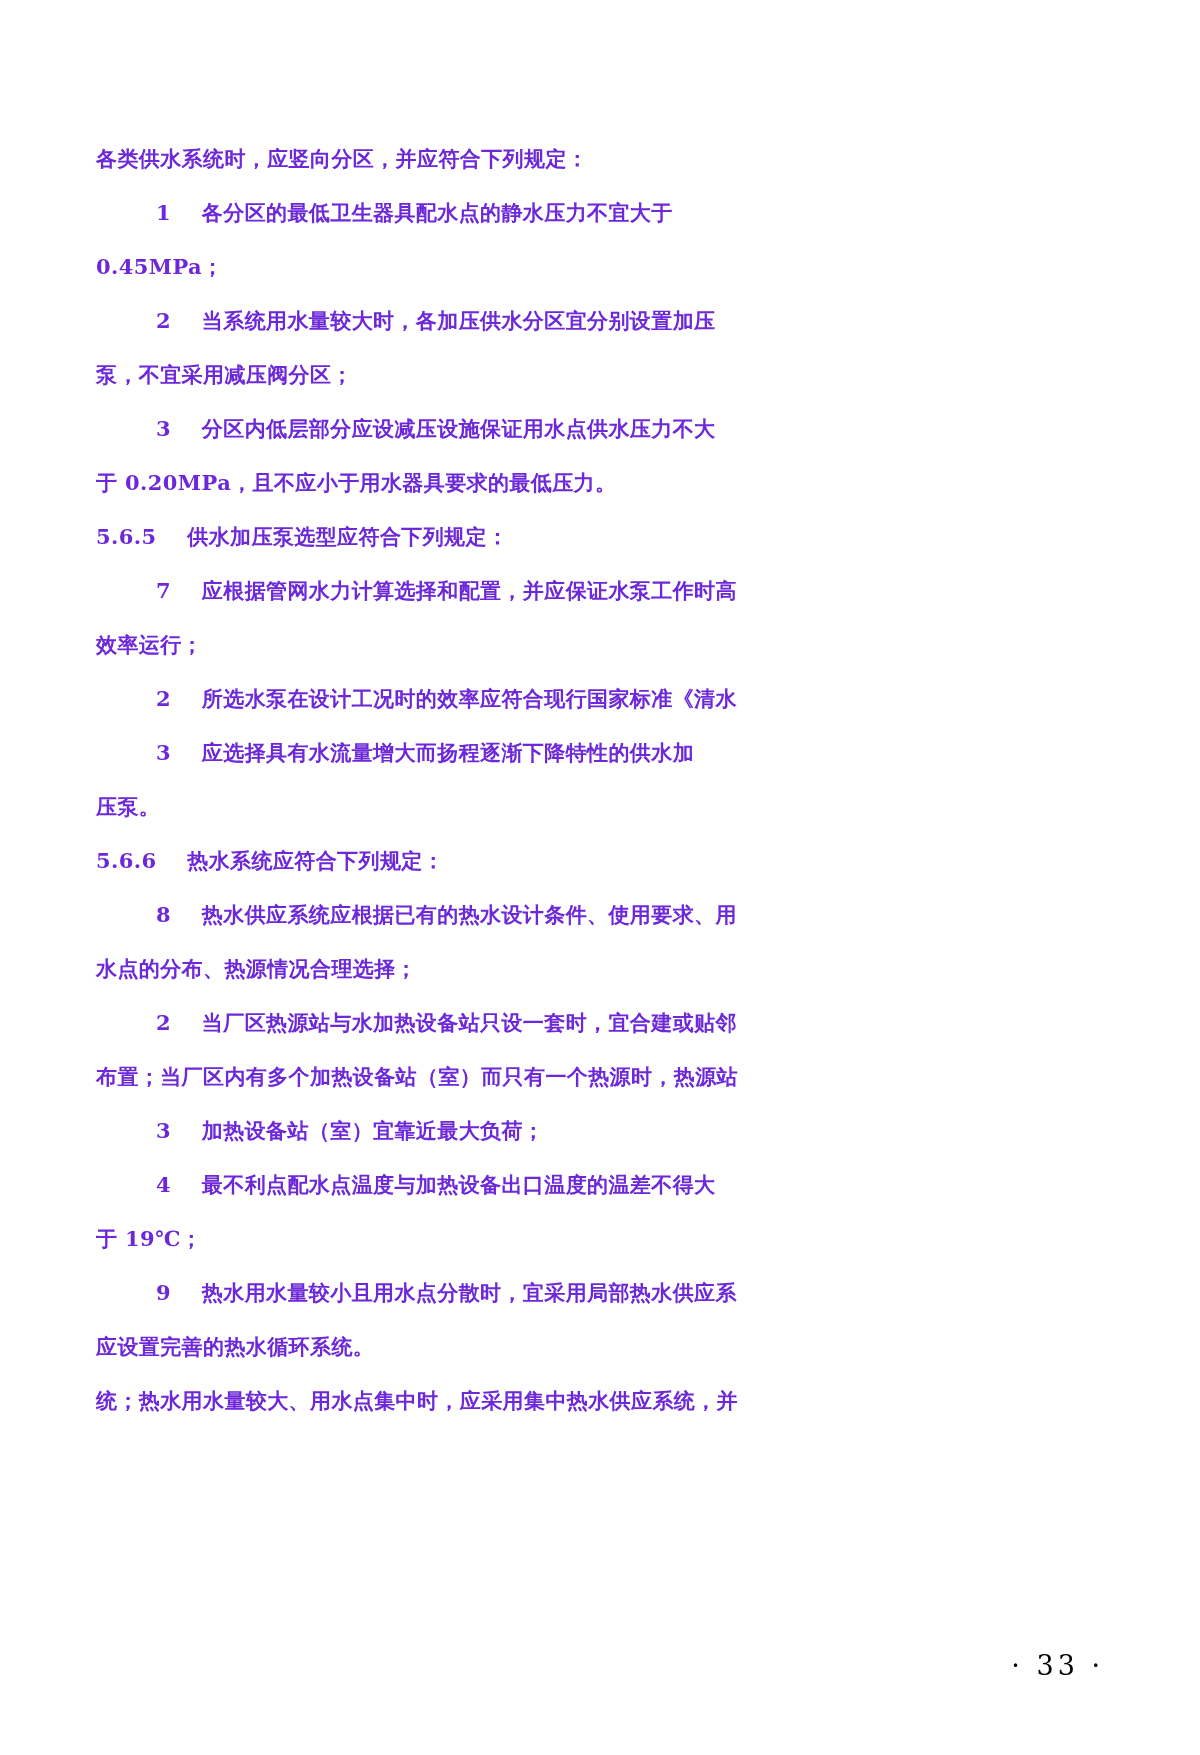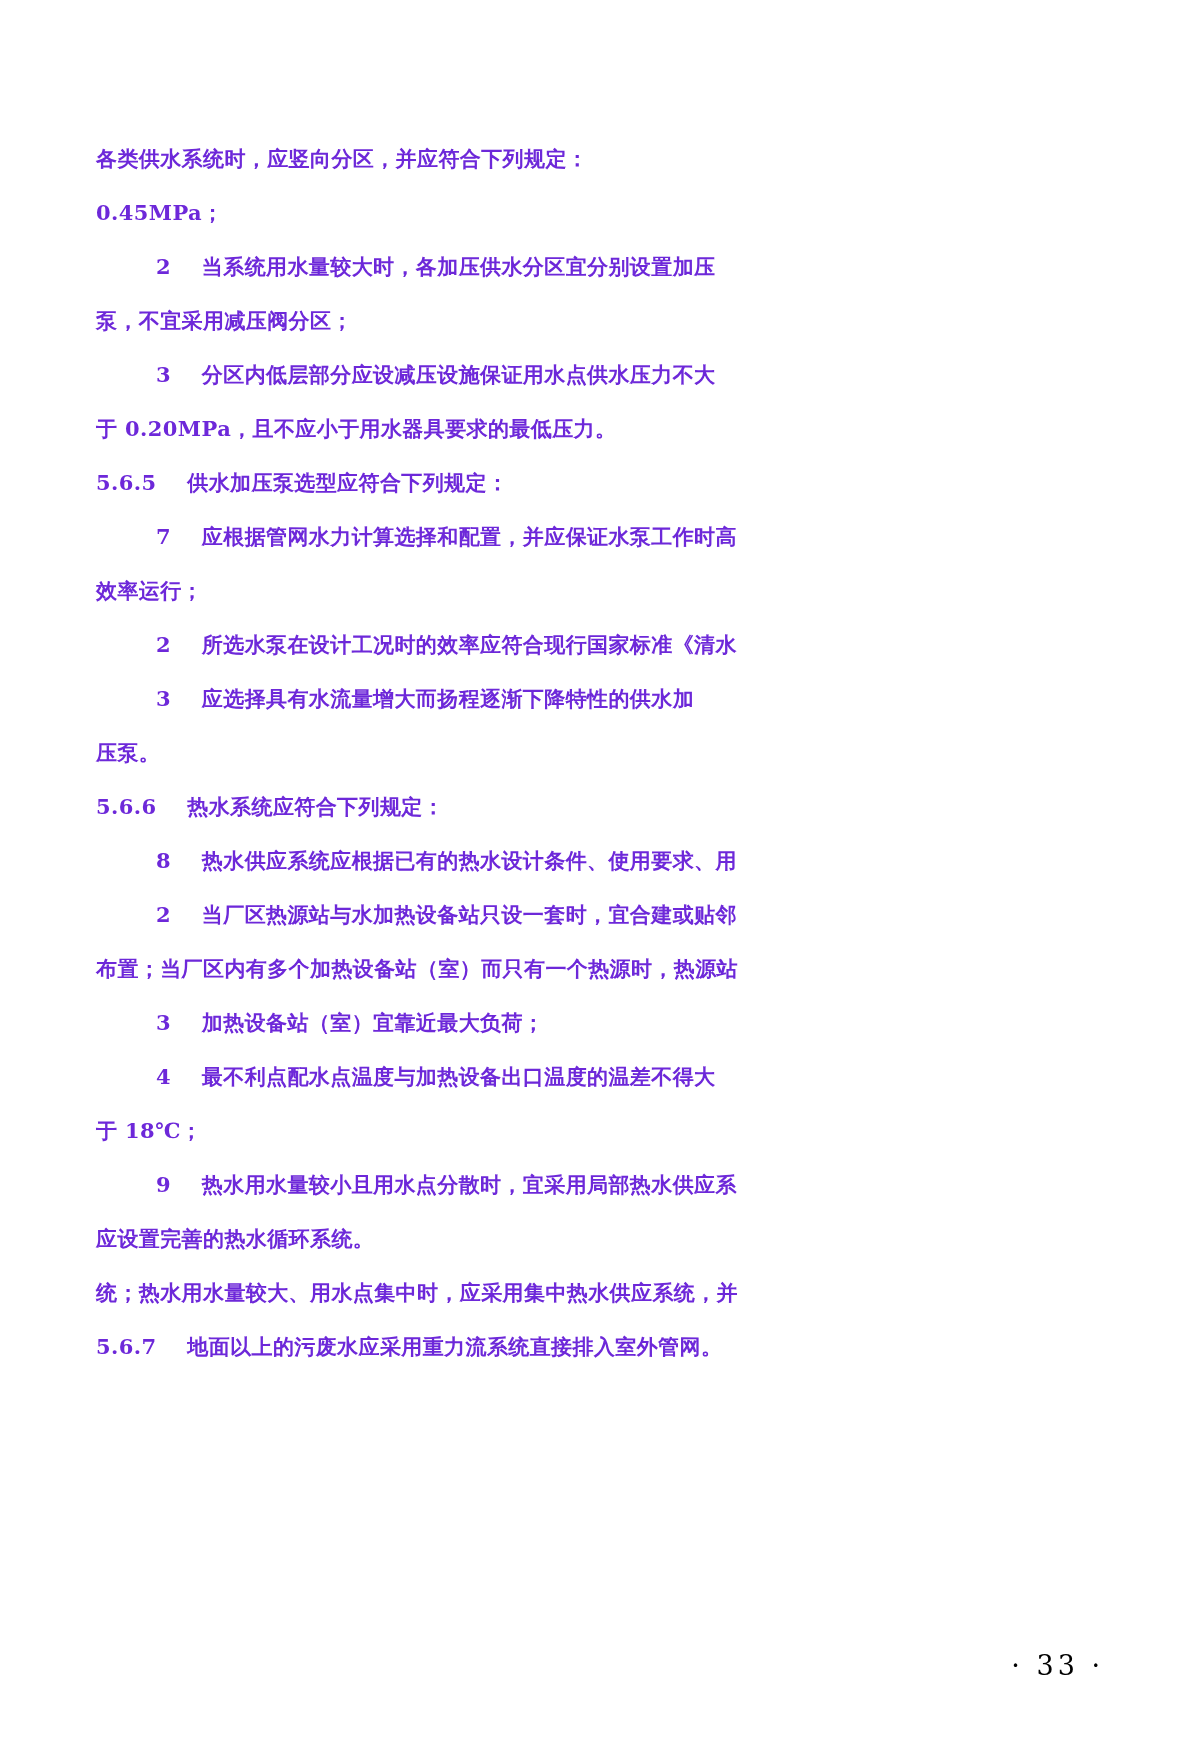--- a/index.html
+++ b/index.html
@@ -44,42 +44,43 @@
     letter-spacing: 4px;
   }
 </style>
 </head>
 <body>
 
 <div class="page">
 
   <div class="content">
     <div class="line">各类供水系统时，应竖向分区，并应符合下列规定：</div>
+    <div class="line indent">1    各分区的最低卫生器具配水点的静水压力不宜大于</div>
     <div class="line">0.45MPa；</div>
     <div class="line indent">2    当系统用水量较大时，各加压供水分区宜分别设置加压</div>
     <div class="line">泵，不宜采用减压阀分区；</div>
     <div class="line indent">3    分区内低层部分应设减压设施保证用水点供水压力不大</div>
     <div class="line">于 0.20MPa，且不应小于用水器具要求的最低压力。</div>
     <div class="line">5.6.5    供水加压泵选型应符合下列规定：</div>
     <div class="line indent">7    应根据管网水力计算选择和配置，并应保证水泵工作时高</div>
     <div class="line">效率运行；</div>
     <div class="line indent">2    所选水泵在设计工况时的效率应符合现行国家标准《清水</div>
     <div class="line indent">3    应选择具有水流量增大而扬程逐渐下降特性的供水加</div>
     <div class="line">压泵。</div>
     <div class="line">5.6.6    热水系统应符合下列规定：</div>
     <div class="line indent">8    热水供应系统应根据已有的热水设计条件、使用要求、用</div>
+    <div class="line">水点的分布、热源情况合理选择；</div>
     <div class="line indent">2    当厂区热源站与水加热设备站只设一套时，宜合建或贴邻</div>
     <div class="line">布置；当厂区内有多个加热设备站（室）而只有一个热源时，热源站</div>
     <div class="line indent">3    加热设备站（室）宜靠近最大负荷；</div>
     <div class="line indent">4    最不利点配水点温度与加热设备出口温度的温差不得大</div>
-    <div class="line">于 18℃；</div>
+    <div class="line">于 19℃；</div>
     <div class="line indent">9    热水用水量较小且用水点分散时，宜采用局部热水供应系</div>
     <div class="line">应设置完善的热水循环系统。</div>
     <div class="line">统；热水用水量较大、用水点集中时，应采用集中热水供应系统，并</div>
-    <div class="line">5.6.7    地面以上的污废水应采用重力流系统直接排入室外管网。</div>
   </div>
 
   <div class="pagenum-wrap">
     <span>·</span>
     <span>33</span>
     <span>·</span>
   </div>
 
 </div>
 

